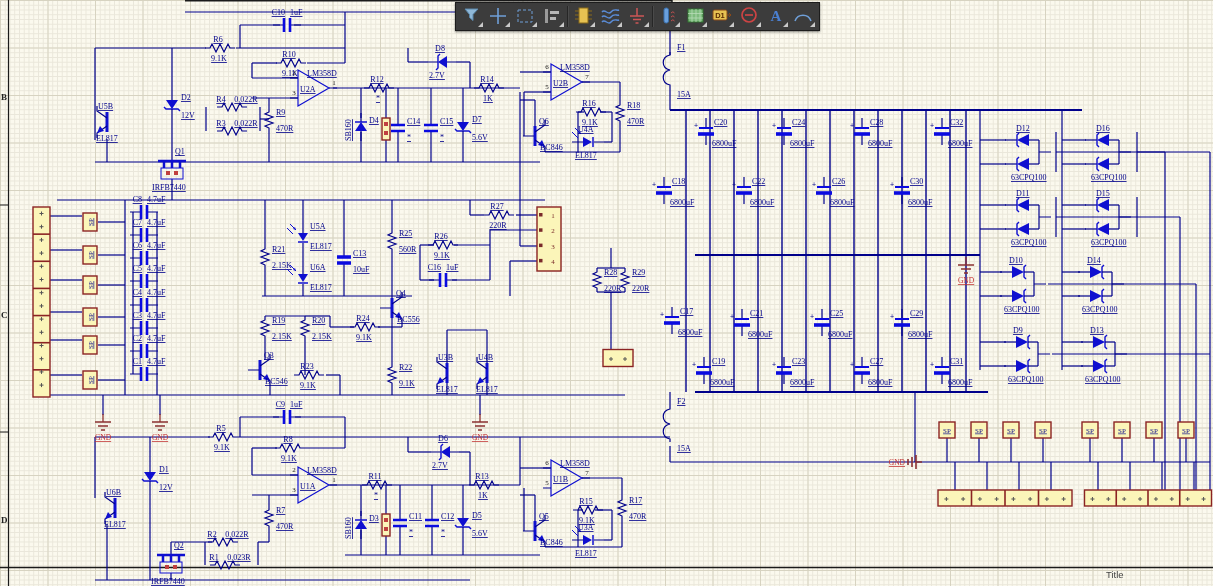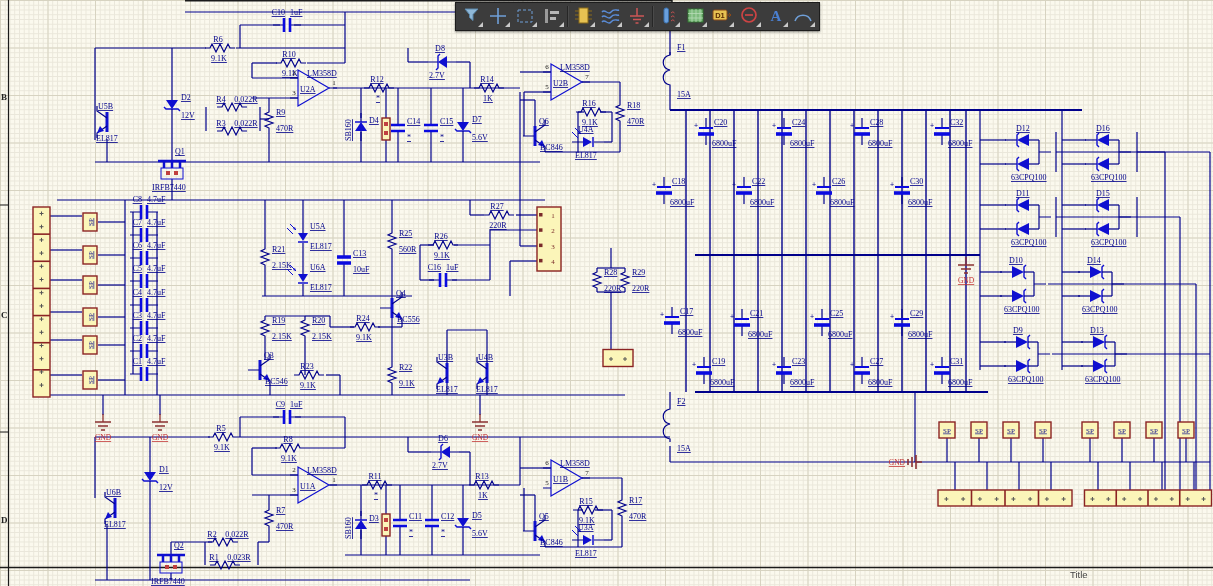--- a/index.html
+++ b/index.html
@@ -7,21 +7,21 @@
     background-color:#fbf9ee;
     background-image:
       linear-gradient(#d7d3c1 1px,transparent 1px),
       linear-gradient(90deg,#d7d3c1 1px,transparent 1px),
       linear-gradient(#eae7da 1px,transparent 1px),
       linear-gradient(90deg,#eae7da 1px,transparent 1px);
     background-size:47.5px 47.5px,47.5px 47.5px,4.75px 4.75px,4.75px 4.75px;
     font-family:"Liberation Serif",serif;}
   #schsvg{position:absolute;left:0;top:0;}
   .zone{position:absolute;left:1px;color:#222;font:bold 9px "Liberation Serif",serif;}
-  .titlelbl{position:absolute;color:#444;font:9.5px "Liberation Sans",sans-serif;}
+  .titlelbl{position:absolute;color:#444;font:9.5px "Liberation Sans",sans-serif;margin-left:36px;}
   #toolbar{position:absolute;left:455px;top:2px;height:27px;background:#3c3c3c;
     border:1px solid #1c1c1c;box-shadow:0 1px 2px rgba(0,0,0,.5);display:flex;align-items:center;padding:0 2px;}
   .tbtn{width:27px;height:25px;display:flex;align-items:center;justify-content:center;position:relative;cursor:pointer;}
   .tsep{width:1px;height:21px;background:#262626;border-right:1px solid #4a4a4a;margin:0 1px;}
   
   svg text{font-family:"Liberation Serif",serif;}
   .lbl{font-size:8px;fill:#00008B;text-decoration:underline;}
   .pin{font-size:7px;fill:#1a1a1a;}
   .cnum{font-size:7px;fill:#7a2a2a;}
   .gndt{font-size:7.5px;fill:#c23030;text-decoration:underline;}

